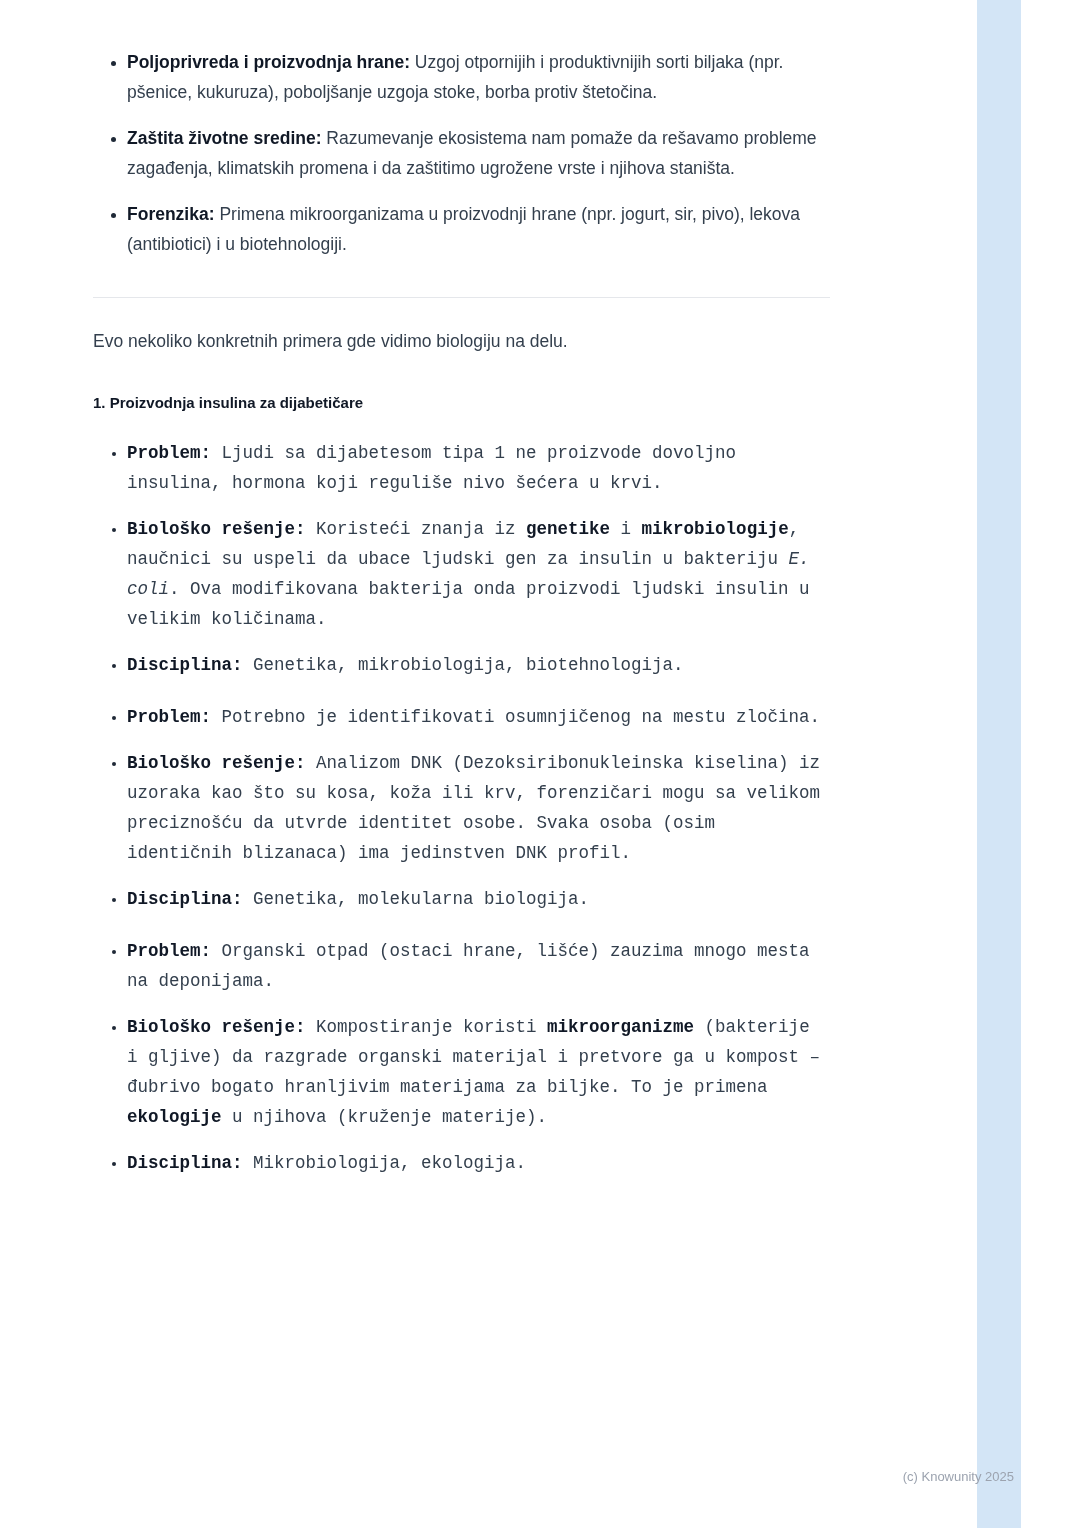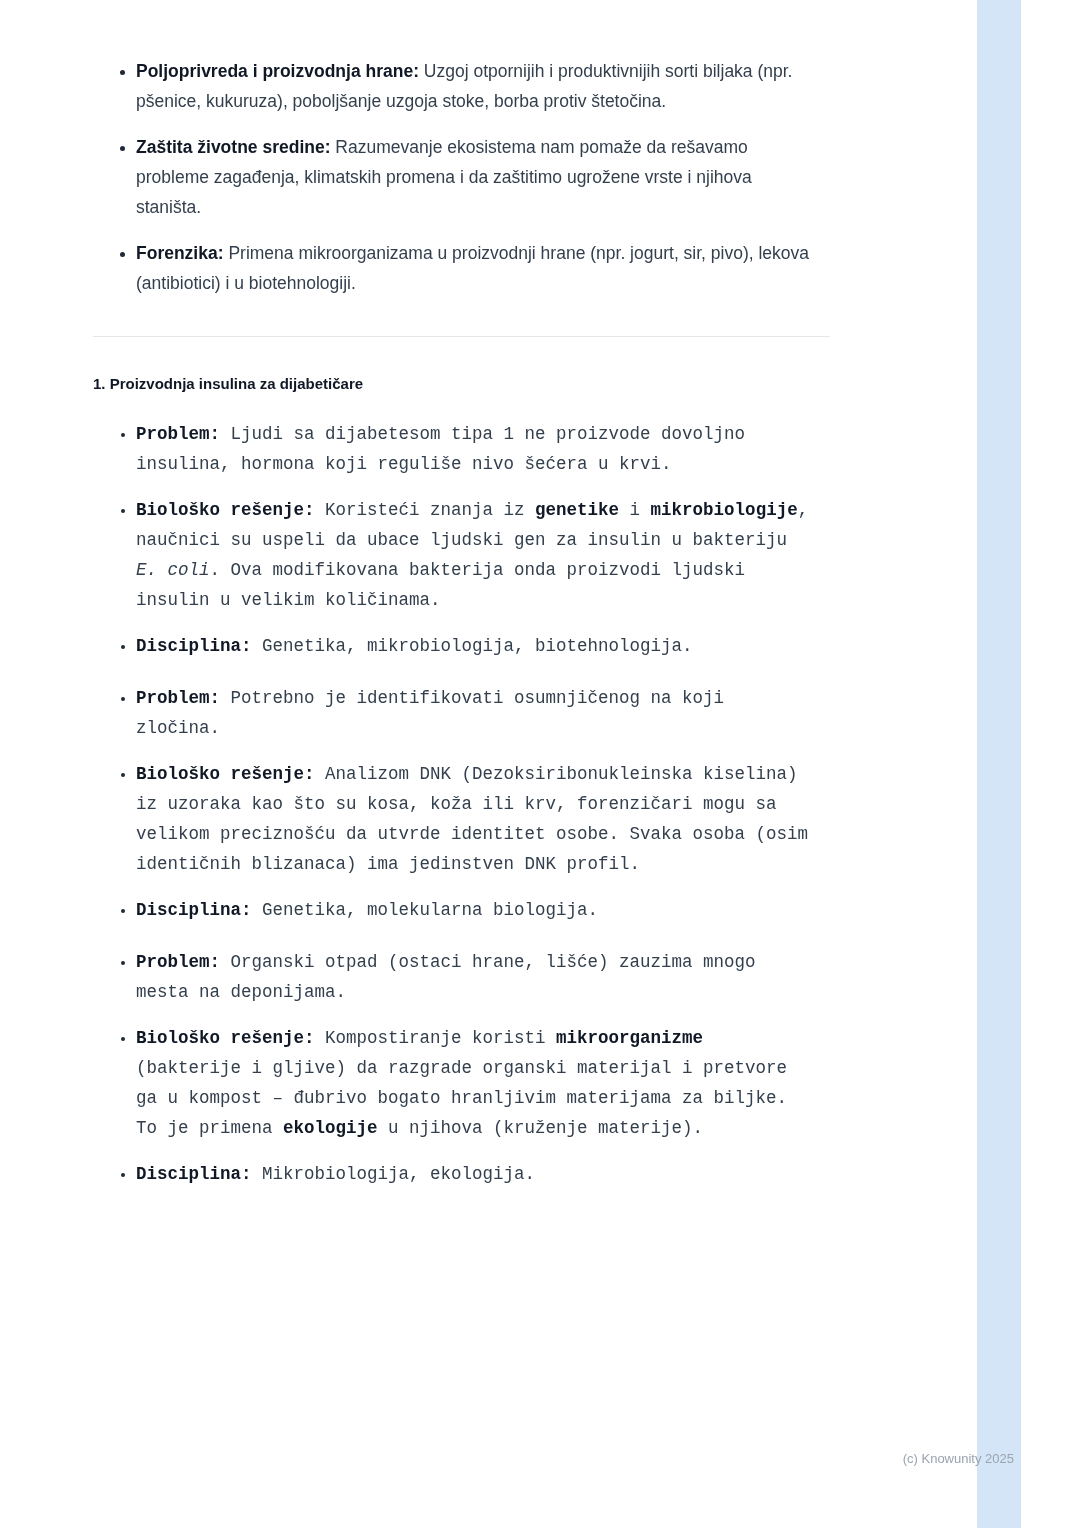--- a/index.html
+++ b/index.html
@@ -31,21 +31,21 @@
     position:absolute;
     left:93px;top:44px;
     width:737px;
     color:var(--body-text);
     font-size:17.5px;
     line-height:30px;
   }
   ul.bullets{
     list-style:disc;
     padding-left:31px;
-    margin:12px;
+    margin:3px;
   }
   ul.bullets li{
     margin-bottom:16px;
     color:var(--body-text);
   }
   ul.bullets li::marker{color:#1f2937;font-size:15px;}
   ul.bullets li:last-child{margin-bottom:0;}
   span.b{font-weight:700;color:var(--strong-text);}
   span.i{font-style:italic;}
   hr.divider{
@@ -69,55 +69,56 @@
   h3.section-title{
     margin:34px 0 0 0;
     font-size:15px;
     line-height:26px;
     font-weight:700;
     color:var(--strong-text);
   }
   .section ul.bullets{margin-top:22px;font-family:Liberation Mono, monospace;}
   .footer{
     position:absolute;
-    right:66px;bottom:62px;
+    right:66px;bottom:44px;
     font-size:13px;
     color:var(--footer-gray);
   }
 </style>
 </head>
 <body>
 
 <div class="page">
   <div class="stripe"></div>
 
   <div class="content">
     <ul class="bullets" id="intro-bullets">
         <li><span class="b">Poljoprivreda i proizvodnja hrane:</span><span> Uzgoj otpornijih i produktivnijih sorti biljaka (npr. pšenice, kukuruza), poboljšanje uzgoja stoke, borba protiv štetočina.</span></li>
         <li><span class="b">Zaštita životne sredine:</span><span> Razumevanje ekosistema nam pomaže da rešavamo probleme zagađenja, klimatskih promena i da zaštitimo ugrožene vrste i njihova staništa.</span></li>
         <li><span class="b">Forenzika:</span><span> Primena mikroorganizama u proizvodnji hrane (npr. jogurt, sir, pivo), lekova (antibiotici) i u biotehnologiji.</span></li>
       </ul>
 
     <hr class="divider">
 
 
+    <p class="intro">Evo nekoliko konkretnih primera gde vidimo biologiju na delu.</p>
 
     <div id="sections">
   <section class="section">
     <h3 class="section-title">1. Proizvodnja insulina za dijabetičare</h3>
     <ul class="bullets">
             <li><span class="b">Problem:</span><span> Ljudi sa dijabetesom tipa 1 ne proizvode dovoljno insulina, hormona koji reguliše nivo šećera u krvi.</span></li>
             <li><span class="b">Biološko rešenje:</span><span> Koristeći znanja iz </span><span class="b">genetike</span><span> i </span><span class="b">mikrobiologije</span><span>, naučnici su uspeli da ubace ljudski gen za insulin u bakteriju </span><span class="i">E. coli</span><span>. Ova modifikovana bakterija onda proizvodi ljudski insulin u velikim količinama.</span></li>
             <li><span class="b">Disciplina:</span><span> Genetika, mikrobiologija, biotehnologija.</span></li>
           </ul>
   </section>
 
   <section class="section">
     <ul class="bullets">
-            <li><span class="b">Problem:</span><span> Potrebno je identifikovati osumnjičenog na koji zločina.</span></li>
+            <li><span class="b">Problem:</span><span> Potrebno je identifikovati osumnjičenog na mestu zločina.</span></li>
             <li><span class="b">Biološko rešenje:</span><span> Analizom DNK (Dezoksiribonukleinska kiselina) iz uzoraka kao što su kosa, koža ili krv, forenzičari mogu sa velikom preciznošću da utvrde identitet osobe. Svaka osoba (osim identičnih blizanaca) ima jedinstven DNK profil.</span></li>
             <li><span class="b">Disciplina:</span><span> Genetika, molekularna biologija.</span></li>
           </ul>
   </section>
 
   <section class="section">
     <ul class="bullets">
             <li><span class="b">Problem:</span><span> Organski otpad (ostaci hrane, lišće) zauzima mnogo mesta na deponijama.</span></li>
             <li><span class="b">Biološko rešenje:</span><span> Kompostiranje koristi </span><span class="b">mikroorganizme</span><span> (bakterije i gljive) da razgrade organski materijal i pretvore ga u kompost – đubrivo bogato hranljivim materijama za biljke. To je primena </span><span class="b">ekologije</span><span> u njihova (kruženje materije).</span></li>
             <li><span class="b">Disciplina:</span><span> Mikrobiologija, ekologija.</span></li>

